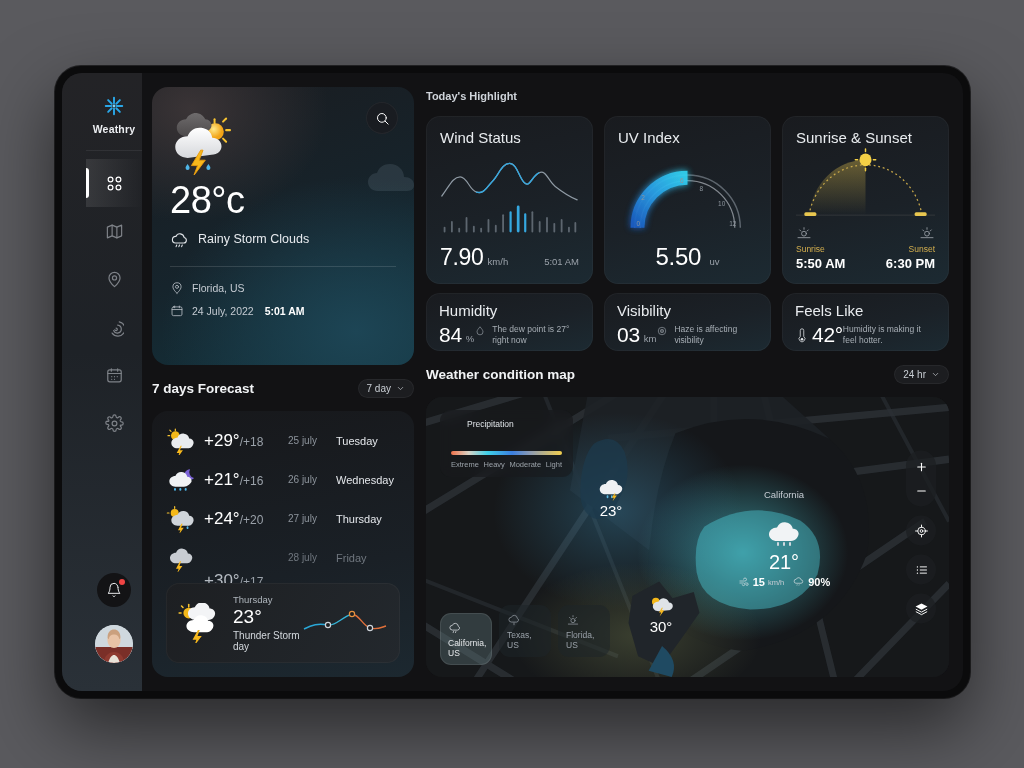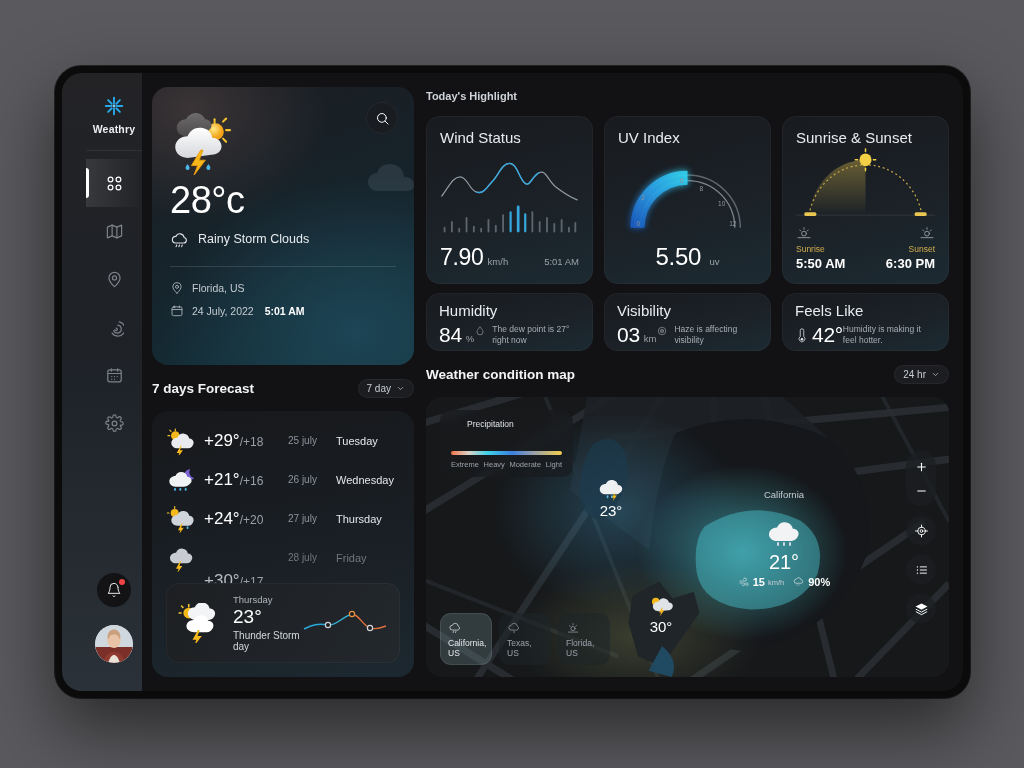--- a/index.html
+++ b/index.html
@@ -203,21 +203,21 @@
   .mp-stat { display:flex; align-items:center; gap:3px; }
   .mp-stat svg { width:12px; height:12px; stroke:#e2e6ea; fill:none; stroke-width:1.3; }
   .mp-stat b { font-size:11px; color:#fff; font-weight:700; }
   .mp-stat i { font-size:7.5px; color:#c6ccd3; font-style:normal; }
 
   .loc-chips { position:absolute; left:14px; bottom:12px; display:flex; gap:7px; }
   .loc-chip {
     width:52px; height:52px; border-radius:11px; padding:8px 8px 7px; cursor:pointer;
     background:rgba(30,36,40,.55); display:flex; flex-direction:column; justify-content:space-between;
   }
-  .loc-chip.active { background:rgba(116,146,150,.30); box-shadow:inset 0 0 0 1px rgba(255,255,255,.09); }
+  .loc-chip.active { background:rgba(116,146,150,.30); box-shadow:inset 0 0 0 1px rgba(255,255,255,.09);margin-top:8px; }
   .loc-chip svg { width:14px; height:14px; stroke:#dfe3e7; fill:none; stroke-width:1.3;
                   stroke-linecap:round; stroke-linejoin:round; }
   .loc-chip.dim svg { stroke:#9198a0; }
   .loc-name { font-size:8.5px; color:#e6e9ec; line-height:1.2; }
   .loc-chip.dim .loc-name { color:#9aa1a9; }
 
   .map-ctrls { position:absolute; right:13px; top:50%; transform:translateY(-50%);
                display:flex; flex-direction:column; align-items:center; gap:9px; }
   .zoom-grp { width:30px; border-radius:15px; background:rgba(28,30,33,.72);
               display:flex; flex-direction:column; align-items:center; padding:4px 0; }

